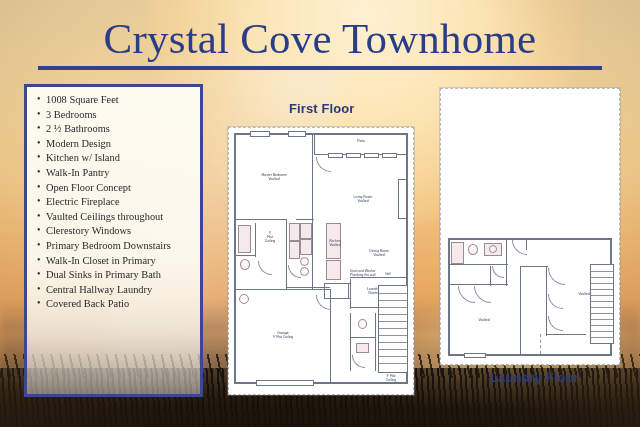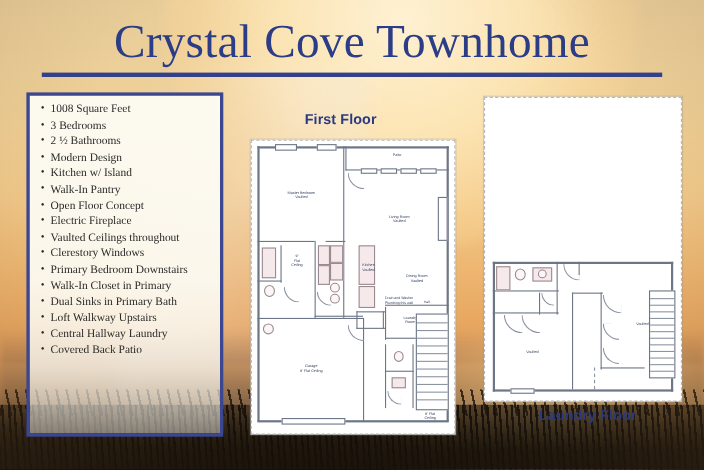--- a/index.html
+++ b/index.html
@@ -136,21 +136,21 @@
   }
   .features li.justify{text-align:justify;padding-right:4px;}
 
   
   .floor-label{
     position:absolute;
     font-family:"Liberation Sans", sans-serif;
     font-weight:bold;font-size:13px;color:#2b3a80;
     letter-spacing:.1px;
   }
-  #lbl-first{left:277px;top:101px;}
+  #lbl-first{left:289px;top:101px;}
   #lbl-second{left:490px;top:370px;}
 
   
   .sheet{
     position:absolute;background:#fff;
     box-shadow:0 0 0 1px rgba(150,150,150,.35);
   }
   .sheet .dash-edge{
     position:absolute;left:0;top:0;right:0;bottom:0;
     border:1px dashed #b9b9b9;pointer-events:none;
@@ -201,21 +201,20 @@
       <li>Modern Design</li>
       <li>Kitchen w/ Island</li>
       <li>Walk-In Pantry</li>
       <li>Open Floor Concept</li>
       <li>Electric Fireplace</li>
       <li>Vaulted Ceilings throughout</li>
       <li>Clerestory Windows</li>
       <li>Primary Bedroom Downstairs</li>
       <li>Walk-In Closet in Primary</li>
       <li>Dual Sinks in Primary Bath</li>
-      <li>Loft Walkway Upstairs</li>
       <li>Central Hallway Laundry</li>
       <li>Covered Back Patio</li>
     </ul>
   </div>
 
   <div class="floor-label" id="lbl-first">First Floor</div>
   <div class="floor-label" id="lbl-second">Laundry Floor</div>
 
   <div class="sheet" id="sheet-first">
     <div class="dash-edge"></div>

